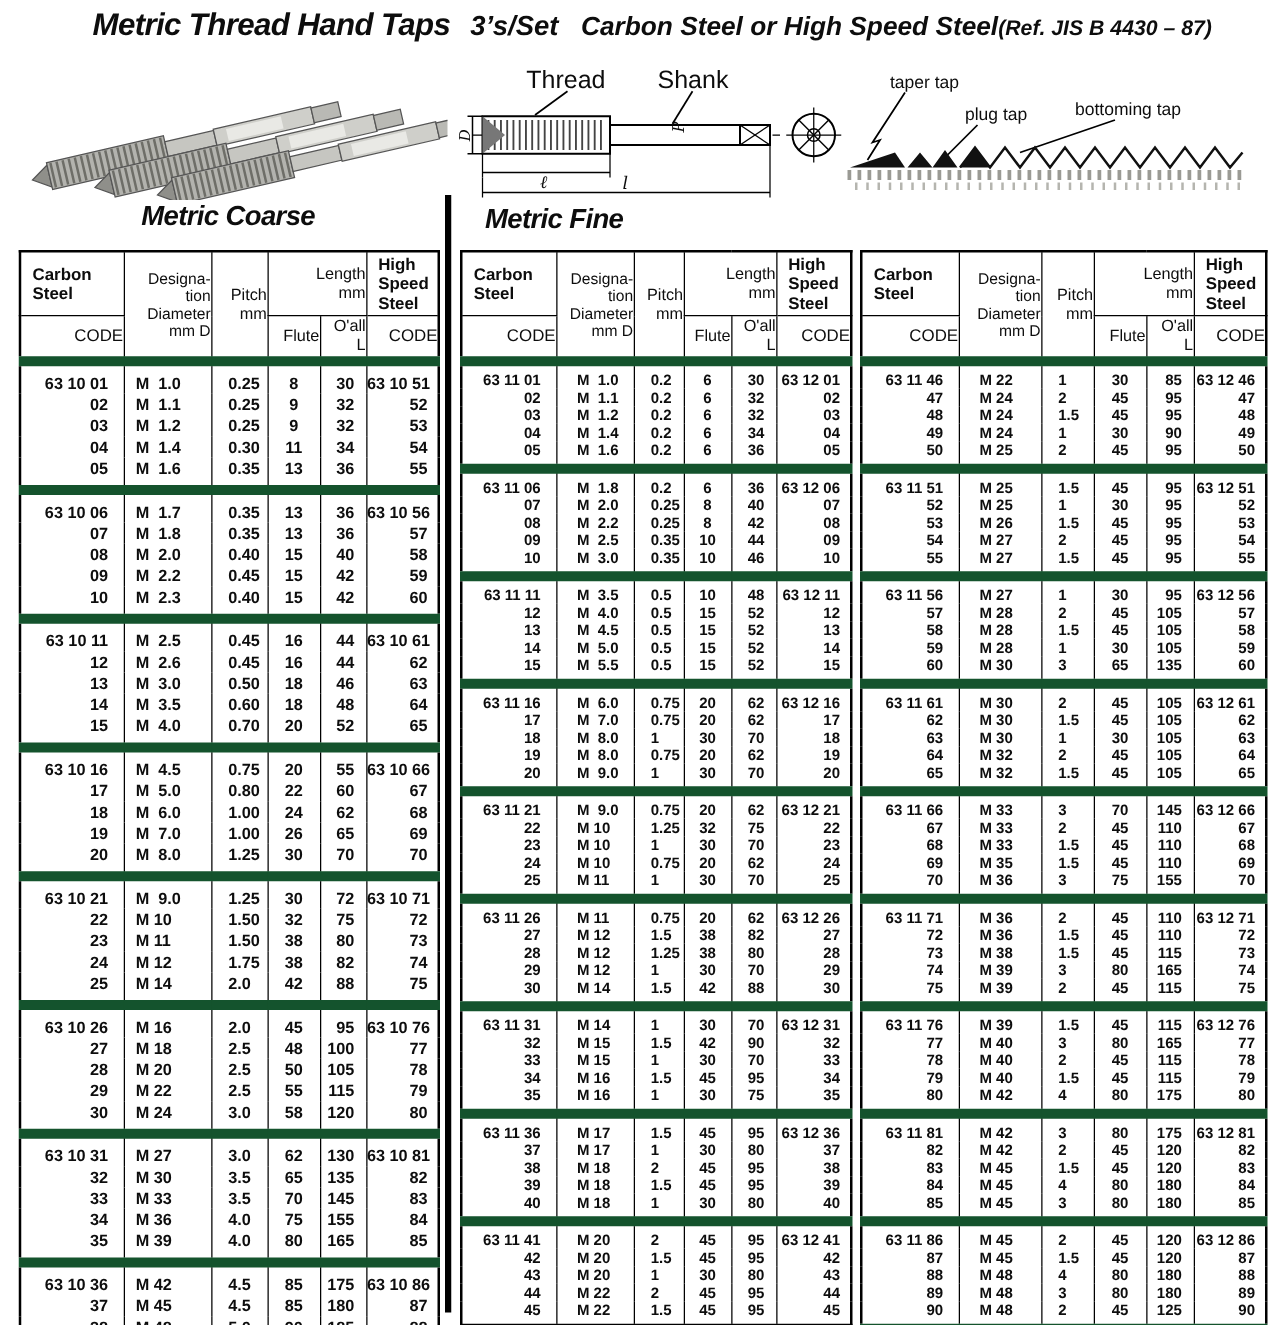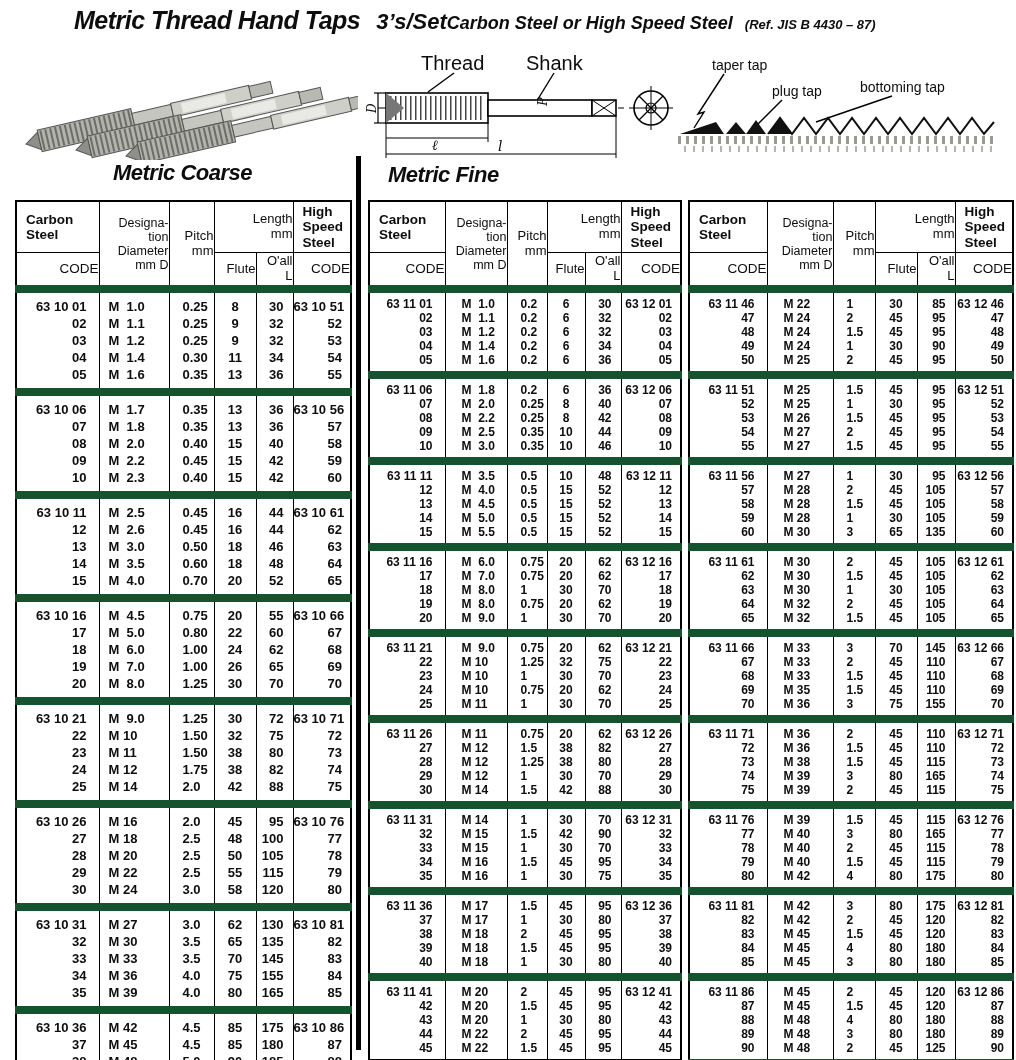--- a/index.html
+++ b/index.html
@@ -4,22 +4,22 @@
 <style>
   html,body{margin:0;padding:0;background:#fff;}
   #page{position:relative;width:1016px;height:1060px;background:#fff;overflow:hidden;
         font-family:"Liberation Sans",sans-serif;color:#0d0d0d;}
 
   
   #title-bar{position:absolute;left:38px;top:6px;display:flex;align-items:baseline;
              white-space:nowrap;font-style:italic;font-weight:bold;}
   .t-main{font-size:25px;letter-spacing:-0.5px;margin-left:36px;}
   .t-set{font-size:22px;margin-left:16px;}
-  .t-mat{font-size:18px;}
-  .t-ref{font-size:13px;margin-left:12px;}
+  .t-mat{font-size:21px;margin-left:18px;}
+  .t-ref{font-size:17px;}
 
   
   .fig{position:absolute;}
   #fig-photo{left:8px;top:48px;}
   #fig-dim{left:366px;top:52px;}
   #fig-types{left:664px;top:56px;}
   svg text{font-family:"Liberation Sans",sans-serif;fill:#0d0d0d;}
   .dim-letter{font-family:"DejaVu Serif",serif;font-style:italic;}
 
   

